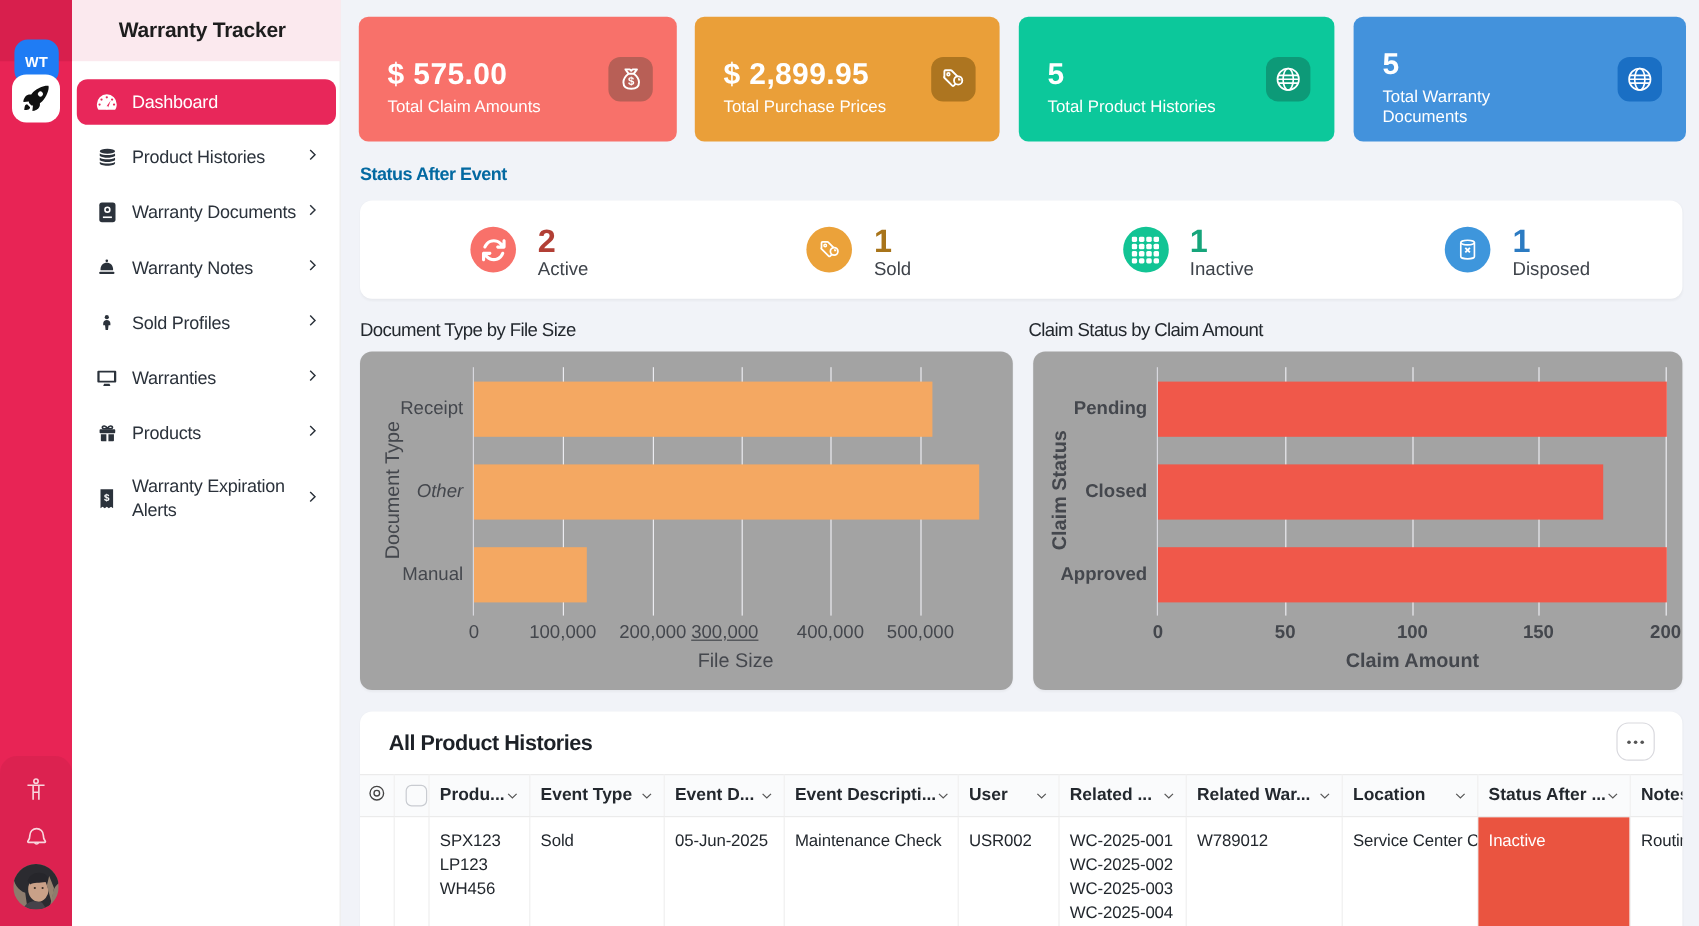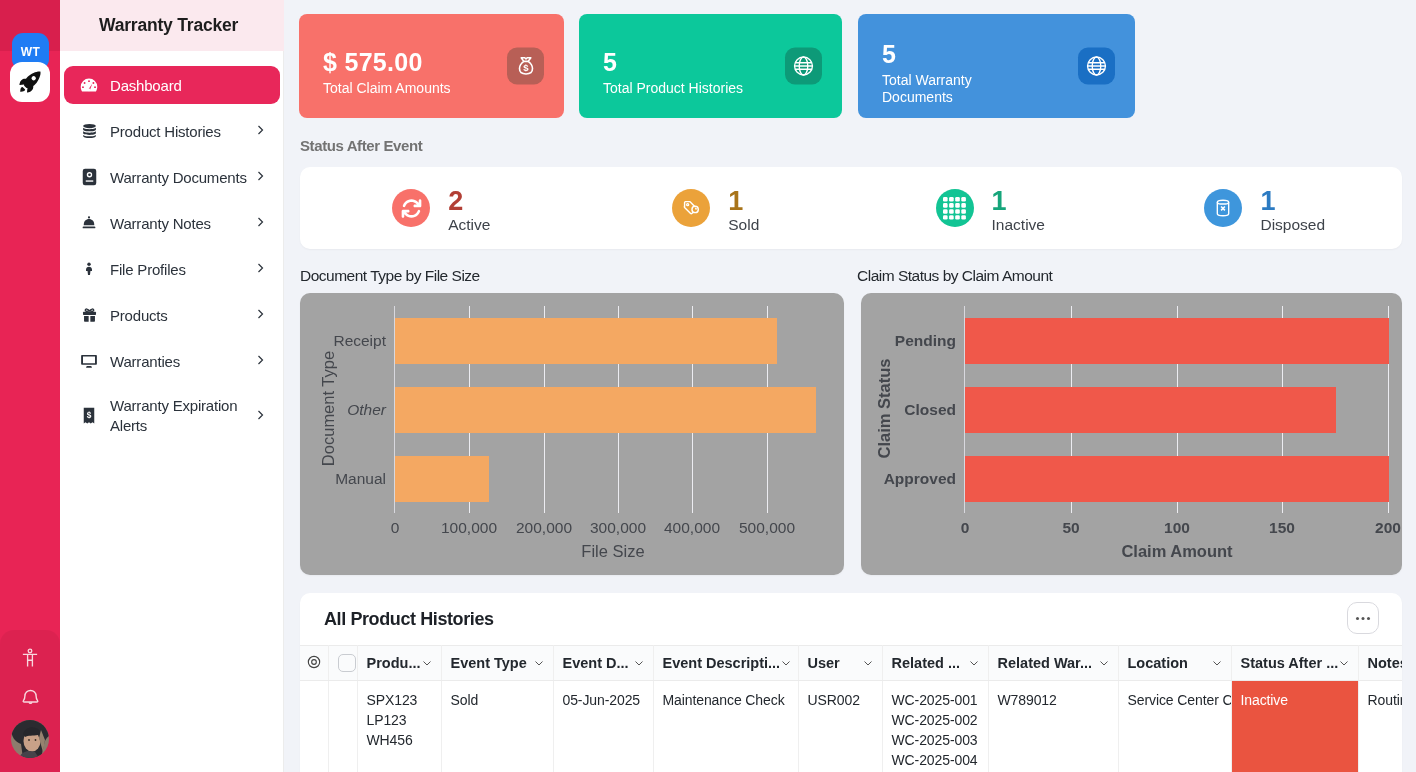--- a/index.html
+++ b/index.html
@@ -39,21 +39,21 @@
 .c1 { width:265px; background:#f8716a; margin-right:15px; }
 .c1 .cicon { background:#b85f56; }
 .c2 { width:254px; background:#ea9f39; margin-right:16px; }
 .c2 .cicon { background:#ad7520; }
 .c3 { width:263px; background:#0cc89b; margin-right:16px; }
 .c3 .cicon { background:#0d9a78; }
 .c4 { width:277px; background:#4392dc; }
 .c4 .cicon { background:#1a6fc4; }
 
 
-.sectitle { position:absolute; left:16px; top:137px; font-size:15px; letter-spacing:-0.4px; font-weight:bold; color:#737373; }
+.sectitle { position:absolute; left:16px; top:137px; font-size:15px; letter-spacing:-0.4px; font-weight:bold; color:#0369a1; }
 .statuscard { position:absolute; left:16px; top:167px; width:1102px; height:82px; background:#fff; border-radius:10px; box-shadow:0 1px 2px rgba(0,0,0,.04); display:flex; padding-left:4px; }
 .st-item { width:275.5px; display:flex; align-items:center; justify-content:center; }
 .st-circ { width:38px; height:38px; border-radius:50%; display:flex; align-items:center; justify-content:center; margin-right:18px; flex:none; }
 .st-num { font-size:27px; font-weight:bold; line-height:27px; }
 .st-item .txt { position:relative; top:3px; }
 .st-lbl { font-size:15.5px; color:#3e434a; margin-top:0; line-height:19px; }
 
 
 .charttitle { font-size:15.5px; letter-spacing:-0.5px; font-weight:normal; color:#23282e; position:absolute; }
 .chartcard { position:absolute; background:#a3a3a3; border-radius:10px; box-shadow:0 1px 2px rgba(0,0,0,.04); }
@@ -179,48 +179,48 @@
               <path d="M9 4l8 8-8 8"></path>
             </svg></span>
       </div>
       <div class="nav-item">
         <span class="nicon">
           <svg width="16" height="18" viewBox="0 0 24 24" fill="#2b323b">
               <circle cx="12" cy="5" r="2.6"></circle>
               <path d="M12 8.5c-2.6 0-4.5 1.6-4.5 4.5v2h2.3l.7 6h3l.7-6h2.3v-2c0-2.9-1.9-4.5-4.5-4.5z"></path>
             </svg>
         </span>
-        <span class="ntext">File Profiles</span>
+        <span class="ntext">Sold Profiles</span>
+        <span class="chev"><svg width="12" height="12" viewBox="0 0 24 24" fill="none" stroke="#2b323b" stroke-width="2.4">
+              <path d="M9 4l8 8-8 8"></path>
+            </svg></span>
+      </div>
+      <div class="nav-item">
+        <span class="nicon">
+          <svg width="18" height="18" viewBox="0 0 24 24" fill="#2b323b">
+              <path d="M2.5 4h19c.6 0 1 .4 1 1v11c0 .6-.4 1-1 1h-19c-.6 0-1-.4-1-1V5c0-.6.4-1 1-1zm1.5 2v9h16V6z"></path>
+              <path d="M9 18.5h6l1 2.5H8z"></path>
+            </svg>
+        </span>
+        <span class="ntext">Warranties</span>
         <span class="chev"><svg width="12" height="12" viewBox="0 0 24 24" fill="none" stroke="#2b323b" stroke-width="2.4">
               <path d="M9 4l8 8-8 8"></path>
             </svg></span>
       </div>
       <div class="nav-item">
         <span class="nicon">
           <svg width="17" height="18" viewBox="0 0 24 24" fill="none" stroke="#2b323b" stroke-width="1.9">
               <path d="M12 6.3c-2-3.3-6-3.6-6-.9 0 1.4 2.2 1.7 6 .9zm0 0c2-3.3 6-3.6 6-.9 0 1.4-2.2 1.7-6 .9z"></path>
               <g fill="#2b323b" stroke="none">
                 <rect x="2.8" y="7.3" width="18.4" height="4.7" rx="1"></rect>
                 <path d="M4.3 13.3h6.5v8.2H5.3c-.6 0-1-.4-1-1zM13.2 13.3h6.5v7.2c0 .6-.4 1-1 1h-5.5z"></path>
               </g>
             </svg>
         </span>
         <span class="ntext">Products</span>
-        <span class="chev"><svg width="12" height="12" viewBox="0 0 24 24" fill="none" stroke="#2b323b" stroke-width="2.4">
-              <path d="M9 4l8 8-8 8"></path>
-            </svg></span>
-      </div>
-      <div class="nav-item">
-        <span class="nicon">
-          <svg width="18" height="18" viewBox="0 0 24 24" fill="#2b323b">
-              <path d="M2.5 4h19c.6 0 1 .4 1 1v11c0 .6-.4 1-1 1h-19c-.6 0-1-.4-1-1V5c0-.6.4-1 1-1zm1.5 2v9h16V6z"></path>
-              <path d="M9 18.5h6l1 2.5H8z"></path>
-            </svg>
-        </span>
-        <span class="ntext">Warranties</span>
         <span class="chev"><svg width="12" height="12" viewBox="0 0 24 24" fill="none" stroke="#2b323b" stroke-width="2.4">
               <path d="M9 4l8 8-8 8"></path>
             </svg></span>
       </div>
       <div class="nav-item tall">
         <span class="nicon">
           <svg width="14" height="18" viewBox="0 0 18 24" fill="#2b323b">
               <path d="M2 1h14v21l-2.3-1.7L11.3 22 9 20.3 6.7 22l-2.4-1.7L2 22z"></path>
               <text x="9" y="14" font-size="11" font-weight="bold" fill="#fff" text-anchor="middle" font-family="Liberation Sans">$</text>
             </svg>
@@ -238,20 +238,32 @@
       <div class="card c1">
         <div class="num">$ 575.00</div>
         <div class="lbl">Total Claim Amounts</div>
         <div class="cicon">
           <svg width="24" height="24" viewBox="0 0 24 24">
               <g fill="none" stroke="#fff" stroke-width="1.6" stroke-linejoin="round">
                 <path d="M7.2 3.3h3.6L12 4.5l1.2-1.2h3.6l-2.6 3.6h-4.4z"></path>
                 <path d="M9.8 6.9c-2.6 1.9-4.3 4.6-4.3 7.2 0 3.4 2.4 5.4 6.5 5.4s6.5-2 6.5-5.4c0-2.6-1.7-5.3-4.3-7.2"></path>
               </g>
               <text x="12" y="16" font-family="Liberation Sans" font-size="9.5" font-weight="bold" fill="#fff" text-anchor="middle">$</text>
+            </svg>
+        </div>
+      </div>
+      <div class="card c2">
+        <div class="num">$ 2,899.95</div>
+        <div class="lbl">Total Purchase Prices</div>
+        <div class="cicon">
+          <svg width="25" height="25" viewBox="0 0 24 24">
+              <path d="M4.8 9.9V5.7c0-.5.4-.9.9-.9h4.2c.24 0 .47.1.64.27l6.3 6.3c.35.35.35.92 0 1.27l-4.5 4.5c-.35.35-.92.35-1.27 0l-6.3-6.3a.9.9 0 0 1-.27-.64z" fill="none" stroke="#fff" stroke-width="1.5" stroke-linejoin="round"></path>
+              <circle cx="8" cy="8" r="1.1" fill="none" stroke="#fff" stroke-width="1.3"></circle>
+              <circle cx="15.8" cy="13" r="3.3" fill="#ad7520" stroke="#fff" stroke-width="1.5"></circle>
+              <path d="M15.8 13 L15.8 11 A2 2 0 0 1 17.8 13 Z" fill="#fff"></path>
             </svg>
         </div>
       </div>
       <div class="card c3">
         <div class="num">5</div>
         <div class="lbl">Total Product Histories</div>
         <div class="cicon">
           <svg width="25" height="25" viewBox="0 0 24 24" fill="none" stroke="#fff" stroke-width="1.3">
               <circle cx="12" cy="12" r="8.6"></circle>
               <ellipse cx="12" cy="12" rx="4.1" ry="8.6"></ellipse>
@@ -350,21 +362,21 @@
       <div class="gline" style="left:467px;"></div>
       <div class="bar" style="left:95px; top:25px; width:382px; background:#f4a862;"></div>
       <div class="bar" style="left:95px; top:94px; width:421px; background:#f4a862;"></div>
       <div class="bar" style="left:95px; top:163px; width:94px; background:#f4a862;"></div>
       <div class="ylab" style="left:6px; top:39px;">Receipt</div>
       <div class="ylab" style="left:6px; top:108px;font-style:italic;">Other</div>
       <div class="ylab" style="left:6px; top:177px;">Manual</div>
       <div class="xlab" style="left:95px; top:226px;">0</div>
       <div class="xlab" style="left:169px; top:226px;">100,000</div>
       <div class="xlab" style="left:244px; top:226px;">200,000</div>
-      <div class="xlab" style="left:318px; top:226px;">300,000</div>
+      <div class="xlab" style="left:304px; top:226px;text-decoration:underline;">300,000</div>
       <div class="xlab" style="left:392px; top:226px;">400,000</div>
       <div class="xlab" style="left:467px; top:226px;">500,000</div>
       <div class="axtitle" style="left:313px; top:249px; transform:translateX(-50%);">File Size</div>
       <div class="axtitle" style="left:-32px; top:106px; transform:rotate(-90deg); transform-origin:center; white-space:nowrap; width:120px; text-align:center;">Document Type</div>
     </div>
 
     <div class="charttitle" style="left:573px; top:267px;">Claim Status by Claim Amount</div>
     <div class="chartcard" id="chart2" style="left:577px; top:293px; width:541px; height:282px;font-weight:bold;">
       <div class="axline" style="left:103px;"></div>
       <div class="gline" style="left:210px;"></div>

